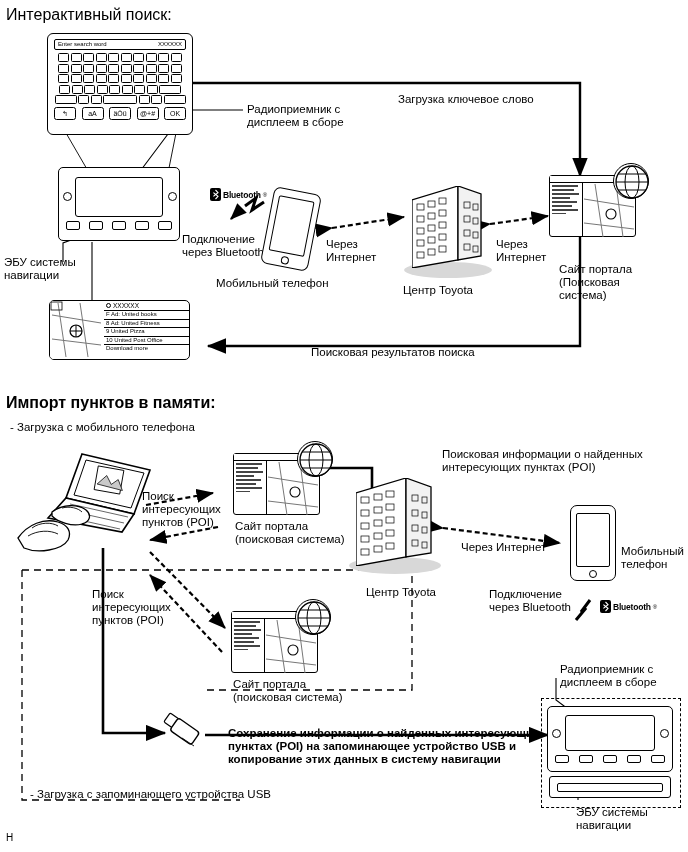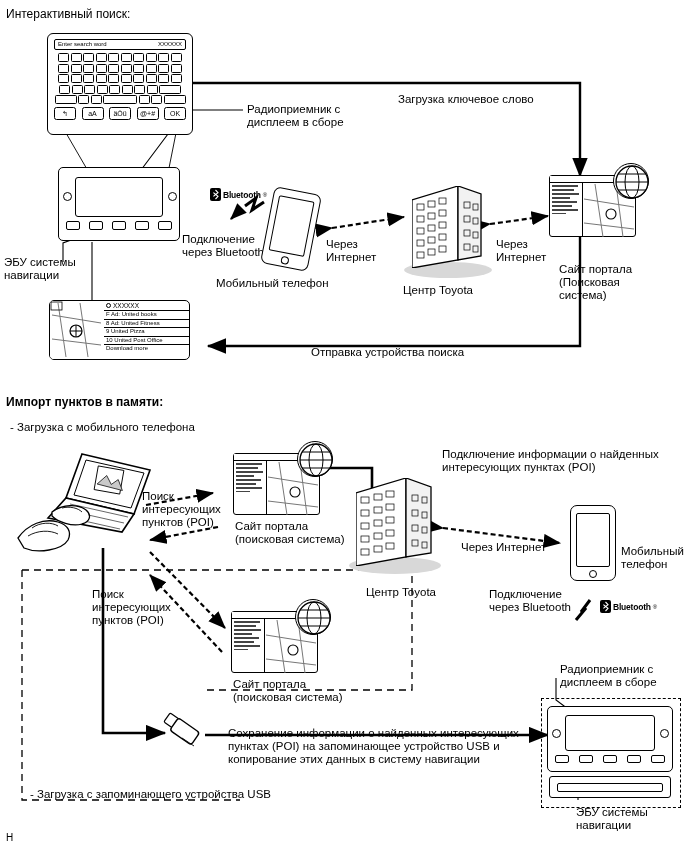--- a/index.html
+++ b/index.html
@@ -9,21 +9,21 @@
     background: #ffffff;
     font-family: "Liberation Sans", sans-serif;
     color: #000;
     position: relative;
     overflow: hidden;
   }
   .root { position:relative; width:688px; height:852px; }
   .abs { position:absolute; }
   .lbl { font-size: 11.5px; line-height: 13px; color:#000; white-space: pre-line; }
   .lbl.xs { font-size: 9px; line-height: 10.5px; }
-  .title { font-size: 12px; }
+  .title { font-size: 16px; }
 
   svg.layer { position:absolute; left:0; top:0; width:688px; height:852px; pointer-events:none; }
 
   
   .headunit {
     border:1.4px solid #000; border-radius:5px; background:#fff;
   }
   .hu-screen { border:1.2px solid #000; border-radius:3px; background:#fff; }
   .hu-btnrow { display:flex; justify-content:space-between; }
   .hu-btn { border:1px solid #000; border-radius:2px; background:#fff; }
@@ -324,21 +324,21 @@
       <circle cx="18" cy="18" r="16" fill="#fff" stroke="#000" stroke-width="1.3"></circle>
       <ellipse cx="18" cy="18" rx="7" ry="16" fill="none" stroke="#000" stroke-width="1"></ellipse>
       <path d="M2,18 L34,18 M4,10 L32,10 M4,26 L32,26" stroke="#000" stroke-width="1" fill="none"></path>
     </svg>
   </div>
   <div class="abs lbl" style="left:559px; top:263px;">Сайт портала
 (Поисковая
 система)</div>
 
   <div class="abs lbl" style="left:398px; top:93px;">Загрузка ключевое слово</div>
-  <div class="abs lbl" style="left:311px; top:346px;">Отправка устройства поиска</div>
+  <div class="abs lbl" style="left:311px; top:346px;">Поисковая результатов поиска</div>
 
   <div class="abs lbl title" style="left:6px; top:396px;font-weight:bold;">Импорт пунктов в памяти:</div>
   <div class="abs lbl" style="left:10px; top:421px;">- Загрузка с мобильного телефона</div>
   <div class="abs lbl" style="left:30px; top:788px;">- Загрузка с запоминающего устройства USB</div>
 
   <div class="abs" style="left:14px; top:452px; width:150px; height:105px;">
     <svg width="150" height="105" viewBox="0 0 150 105">
 
       <polygon points="68,2 136,18 120,62 52,46" fill="#fff" stroke="#000" stroke-width="1.6"></polygon>
       <polygon points="72,8 130,21 117,56 60,43" fill="#fff" stroke="#000" stroke-width="1"></polygon>
@@ -425,21 +425,21 @@
           <rect x="66" y="34" width="5" height="6"></rect>
         <rect x="56" y="47" width="6" height="6"></rect>
           <rect x="66" y="49" width="5" height="6"></rect>
         <rect x="56" y="62" width="6" height="6"></rect>
           <rect x="66" y="64" width="5" height="6"></rect>
       </g>
     </svg>
   </div>
   <div class="abs lbl" style="left:366px; top:586px;">Центр Toyota</div>
 
-  <div class="abs lbl" style="left:442px; top:448px;">Подключение информации о найденных
+  <div class="abs lbl" style="left:442px; top:448px;">Поисковая информации о найденных
 интересующих пунктах (POI)</div>
   <div class="abs lbl" style="left:461px; top:541px;">Через Интернет</div>
 
   <div class="abs phone" style="left:570px; top:505px; width:46px; height:76px;">
     <div class="ph-screen" style="margin:7px 5px 0 5px; height:54px;"></div>
     <div class="ph-home" style="margin:3px auto 0 auto; width:8px; height:8px;"></div>
   </div>
   <div class="abs lbl" style="left:621px; top:545px;">Мобильный
 телефон</div>
   <div class="abs lbl" style="left:489px; top:588px;">Подключение
@@ -497,21 +497,21 @@
 (поисковая система)</div>
 
   <div class="abs" style="left:160px; top:712px; width:52px; height:46px;">
     <svg width="52" height="46" viewBox="0 0 52 46">
       <rect x="6" y="4" width="14" height="11" rx="1.5" transform="rotate(35 13 9)" fill="#fff" stroke="#000" stroke-width="1.2"></rect>
       <rect x="12" y="12" width="26" height="15" rx="3" transform="rotate(35 25 19)" fill="#fff" stroke="#000" stroke-width="1.4"></rect>
       <path d="M22,26 L34,34" stroke="#000" stroke-width="0.9"></path>
     </svg>
   </div>
 
-  <div class="abs lbl" style="left:228px; top:727px;">Сохранение информации о найденных интересующих
+  <div class="abs lbl" style="left:228px; top:727px;font-weight:bold;">Сохранение информации о найденных интересующих
 пунктах (POI) на запоминающее устройство USB и
 копирование этих данных в систему навигации</div>
 
   <div class="abs headunit" style="left:547px; top:706px; width:126px; height:66px;">
     <div class="hu-screen" style="margin:8px 17px 0 17px; height:36px;"></div>
     <div class="hu-btnrow" style="margin:4px 7px 0 7px;">
       <div class="hu-btn" style="width:14px;height:8px;"></div>
       <div class="hu-btn" style="width:14px;height:8px;"></div>
       <div class="hu-btn" style="width:14px;height:8px;"></div>
       <div class="hu-btn" style="width:14px;height:8px;"></div>

